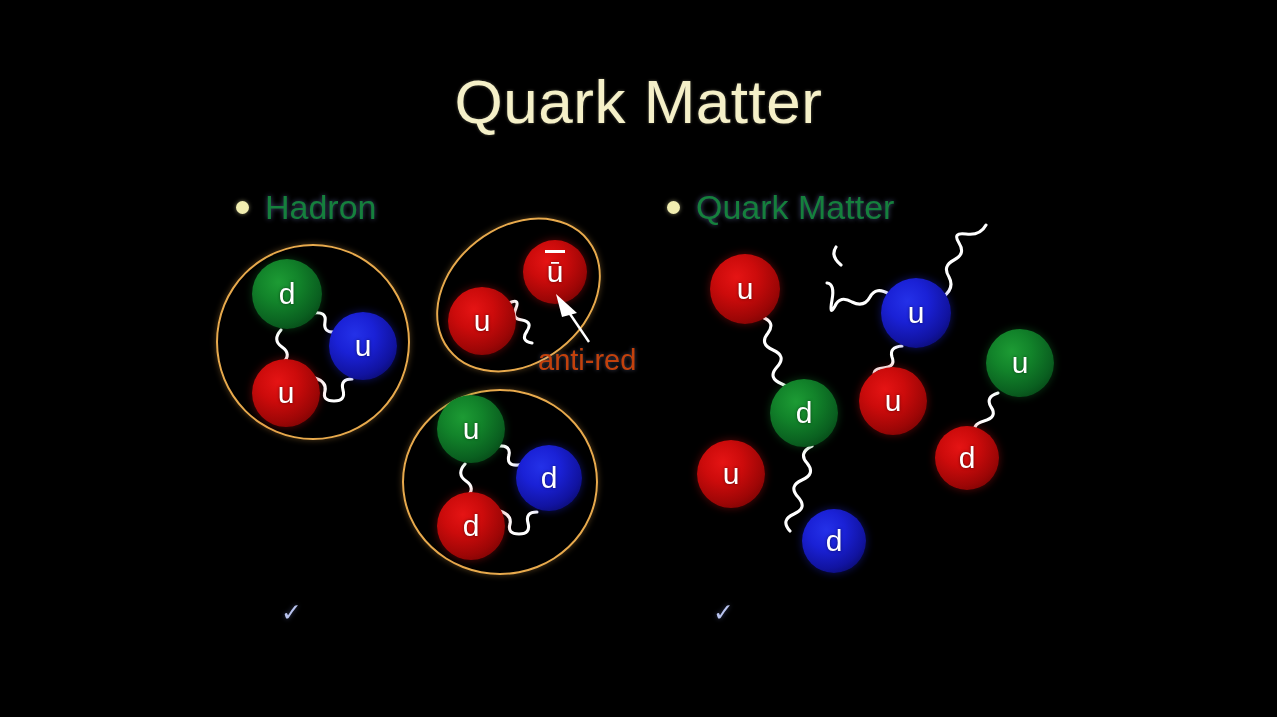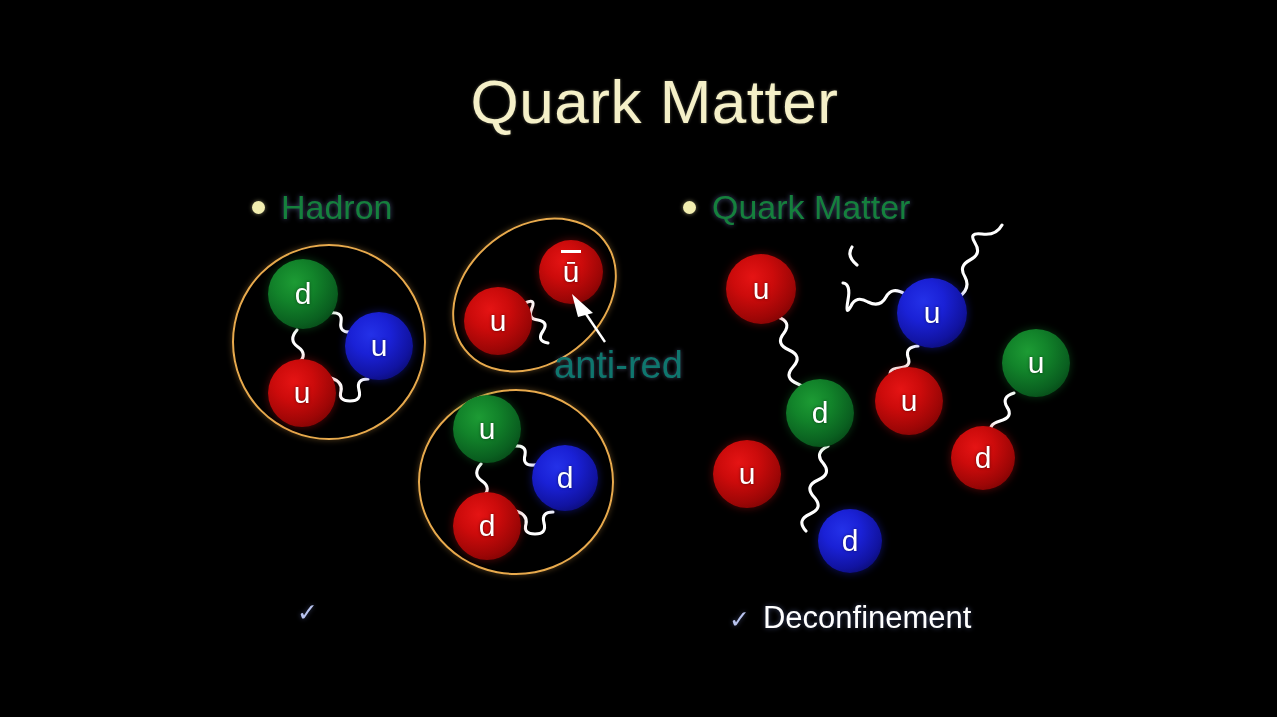--- a/index.html
+++ b/index.html
@@ -8,21 +8,20 @@
     width: 1277px;
     height: 717px;
     overflow: hidden;
     font-family: "Liberation Sans", sans-serif;
   }
   #slide {
     position: relative;
     width: 1116px;
     height: 717px;
     background: #000000;
-    margin-left: 16px;
   }
   
   #slide-title {
     position: absolute;
     left: 0;
     top: 66px;
     width: 1277px;
     text-align: center;
     font-size: 62px;
     font-weight: 400;
@@ -146,22 +145,22 @@
     stroke-width: 2.4;
     fill: none;
   }
   .arrow-head { fill: #ffffff; }
 
   
   #anno-antired {
     position: absolute;
     left: 538px;
     top: 344px;
-    font-size: 38px;
-    color: #0f766e;
+    font-size: 29px;
+    color: #c2410c;
     white-space: nowrap;
     text-shadow: 0 0 4px rgba(180,190,255,0.35);
   }
 </style>
 </head>
 <body>
 
 <div id="slide">
 
   <div id="slide-title">Quark Matter</div>
@@ -270,16 +269,15 @@
     <line class="arrow-stem" x1="589" y1="342" x2="568" y2="311"></line>
     <polygon class="arrow-head" points="556,294 577,313 562,317"></polygon>
   </svg>
   <div id="anno-antired">anti-red</div>
 
   <div class="footer-cap" id="cap-confinement">
     <span class="tick">✓</span>
   </div>
   <div class="footer-cap" id="cap-deconfinement">
     <span class="tick">✓</span>
-    <span>Deconfinement</span>
   </div>
 
 </div>
 
 </body></html>

